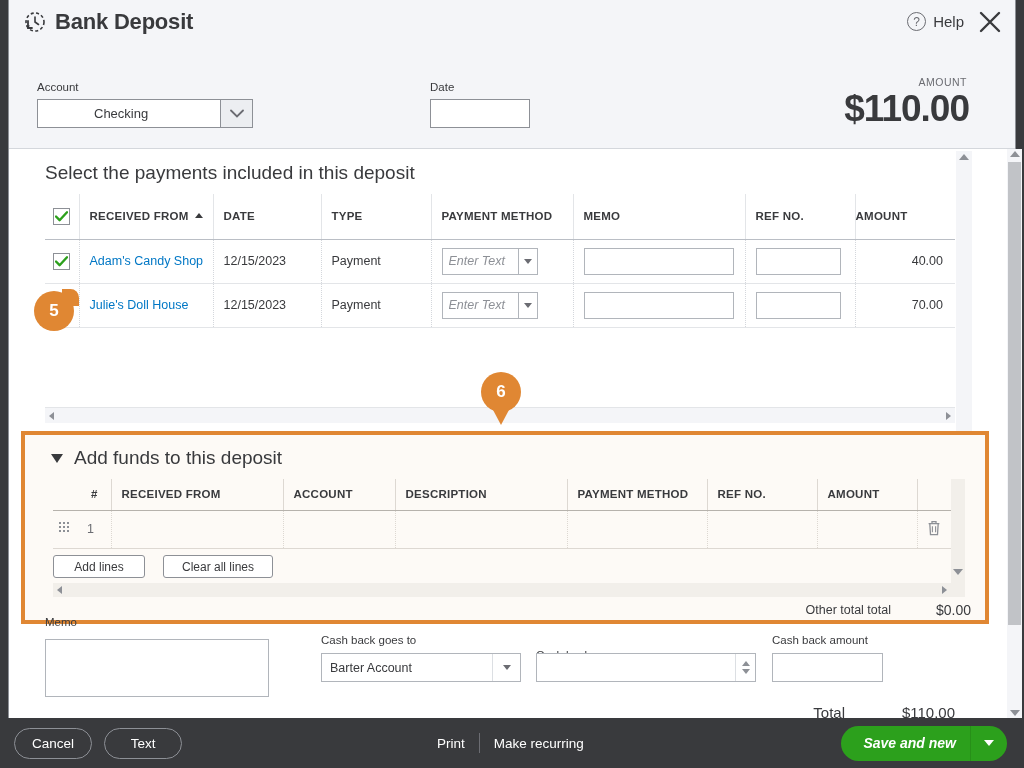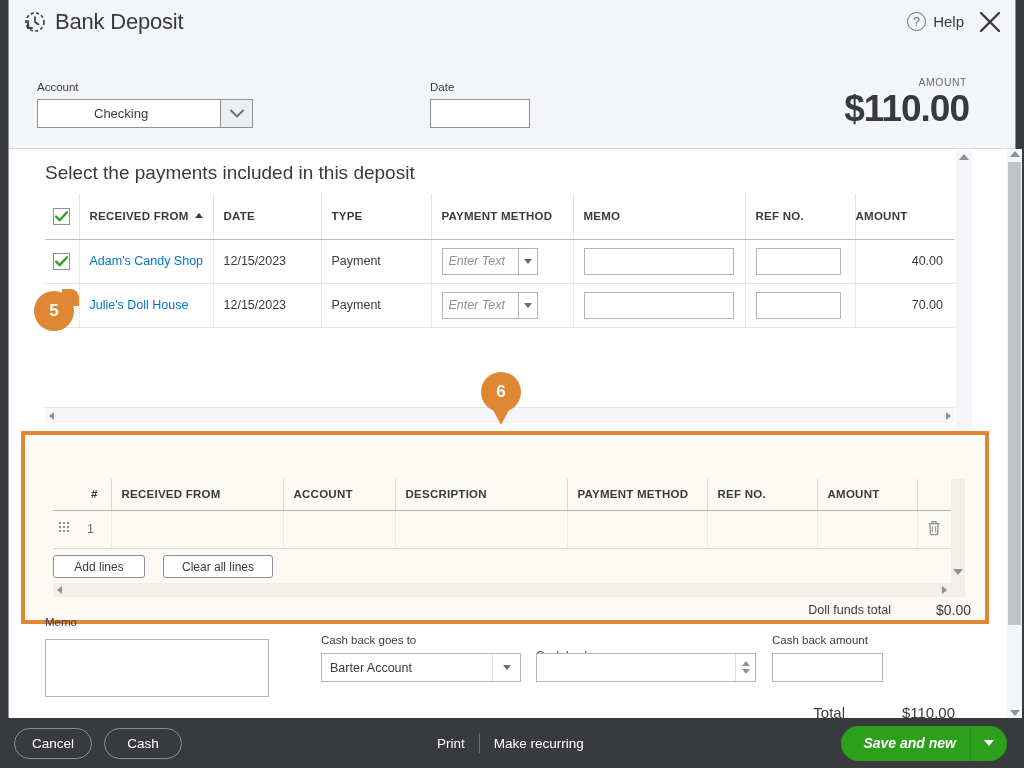--- a/index.html
+++ b/index.html
@@ -31,21 +31,21 @@
     position: absolute; left: 0; top: 0;
     width: 1007px; height: 48px;
     background: #f4f5f8;
   }
   .hdr-icon {
     position: absolute; left: 12px; top: 10px;
     width: 26px; height: 26px;
   }
   .hdr-title {
     position: absolute; left: 46px; top: 9px;
-    font-size: 22px; font-weight: normal; color: #393a3d;
+    font-size: 22px; font-weight: bold; color: #393a3d;
     letter-spacing: -0.2px;
   }
   .hdr-help {
     position: absolute; right: 52px; top: 12px;
     display: flex; align-items: center; gap: 7px;
     color: #393a3d; font-size: 15px;
     cursor: pointer;
   }
   .qmark {
     width: 19px; height: 19px; border: 1.6px solid #6b6c72;
@@ -597,20 +597,24 @@
         <span></span>
         <span class="tri-d"></span>
       </div>
 
       <div class="hscroll" style="left:36px; top:258px; width:910px;">
         <span class="tri-l"></span>
         <span class="tri-r"></span>
       </div>
 
       <div class="addfunds">
+        <div class="af-title">
+          <span class="tri-caret"></span>
+          <span>Add funds to this deposit</span>
+        </div>
 
         <table class="grid2 af-table">
           <colgroup>
             <col style="width:28px">
               <col style="width:30px">
               <col style="width:172px">
             <col style="width:112px">
               <col style="width:172px">
               <col style="width:140px">
             <col style="width:110px">
@@ -675,21 +679,21 @@
 
         <div class="af-hscroll">
           <span class="tri-l"></span>
           <span class="tri-r"></span>
         </div>
         <div class="af-vscroll">
           <span class="tri-d"></span>
         </div>
 
         <div class="af-total">
-          <span>Doll funds total</span>
+          <span>Other total total</span>
           <span class="val">$0.00</span>
         </div>
       </div>
 
       <div class="fld-label lbl-memo">Memo</div>
       <textarea class="ta-memo" style=""></textarea>
 
       <div class="fld-label lbl-cbgt">Cash back goes to</div>
       <div class="sel-cbgt">
         <span class="val">Barter Account</span>
@@ -723,21 +727,21 @@
     <span class="tri-d"></span>
   </div>
   <div class="page-thumb"></div>
 
   <div class="badge badge-5">5</div>
   <div class="badge badge-6">6</div>
 
   <div class="toolbar">
     <div class="tb-left">
       <button class="btn-ghost">Cancel</button>
-      <button class="btn-ghost">Cash</button>
+      <button class="btn-ghost">Text</button>
     </div>
     <div class="tb-mid">
       <span class="lnk">Print</span>
       <span class="divider"></span>
       <span class="lnk">Make recurring</span>
     </div>
     <div class="btn-save">
       <span class="txt">Save and new</span>
       <span class="sep"></span>
       <span class="dd">

